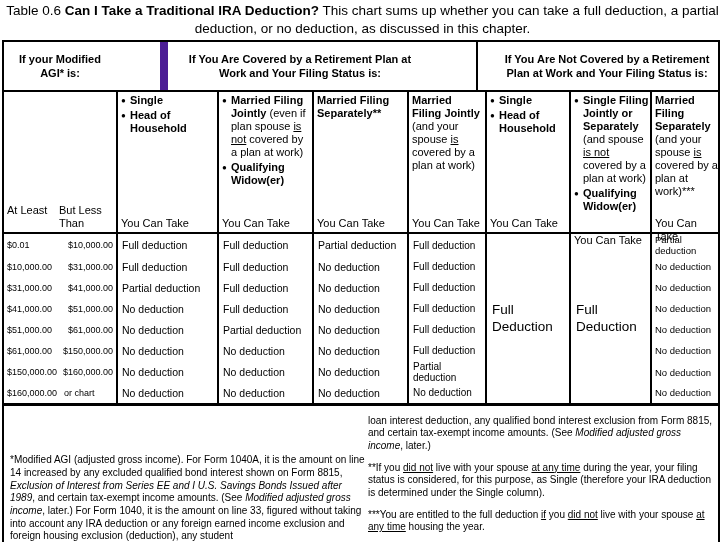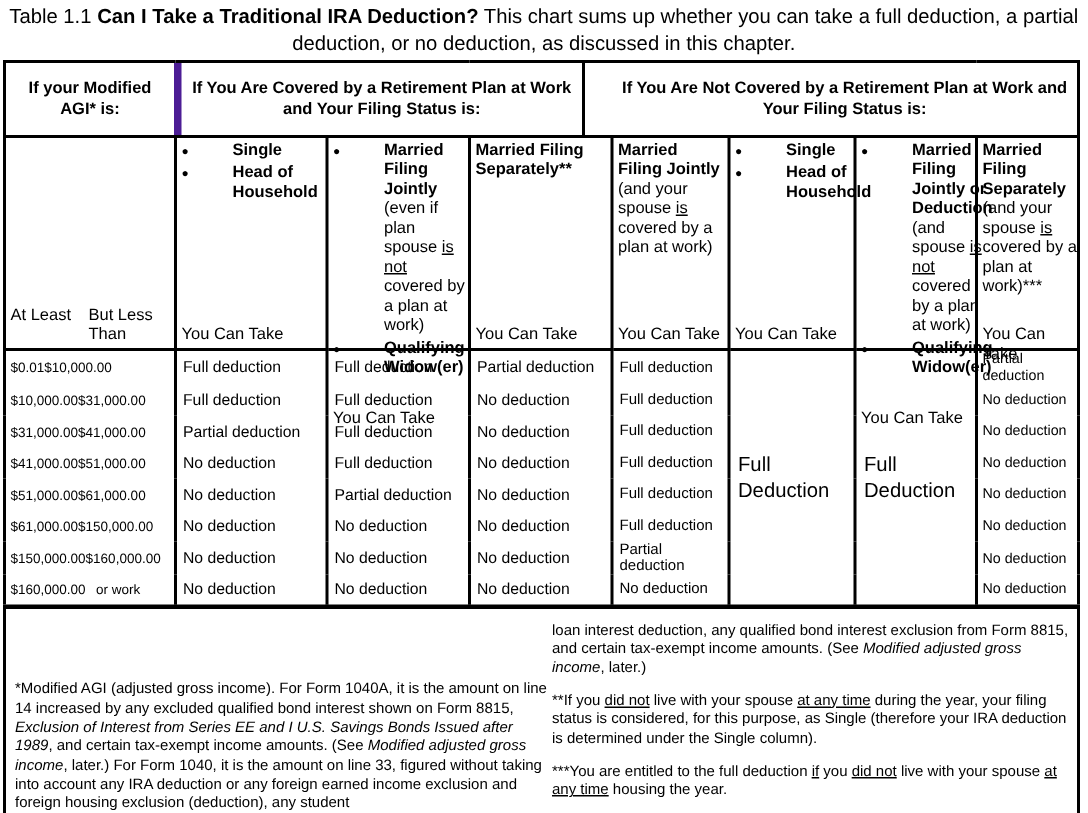--- a/index.html
+++ b/index.html
@@ -3,59 +3,59 @@
 <meta charset="utf-8">
 <style>
   html,body{margin:0;padding:0;background:#fff;color:#000;}
   body{width:725px;height:542px;font-family:"Liberation Sans",sans-serif;overflow:hidden;}
   .title{ text-align:center; font-size:13.5px; line-height:18px; padding:2px 6px 2px 6px;}
   .title b{font-weight:bold;}
   table{border-collapse:collapse; table-layout:fixed; margin-left:2px; width:714px;}
   th,td{border:2px solid #000; padding:0; font-weight:normal; vertical-align:top;}
   
   .h1cell{height:48px;}
-  .h1wrap{display:flex; height:48px; align-items:stretch;}
+  .h1wrap{display:flex; height:48px; align-items:stretch;gap:44px;}
   .h1box{display:flex; align-items:center; justify-content:center; text-align:center; font-weight:bold; font-size:11px; line-height:14px; padding:0 6px; box-sizing:border-box;}
   .h1a{width:112px; padding:0 10px;}
-  .h1b{width:272px; border-left:5px solid #4c1d95;}
+  .h1b{width:272px; border-left:8px solid #4c1d95;}
   .h1c{flex:1; border-left:2px solid #000;padding-left:24px;}
   
   .h2 td,.h2 th{height:140px;}
   .vflex{display:flex; flex-direction:column; justify-content:space-between; height:136px; padding:2px 1px 2px 3px; font-size:11px; line-height:13px; text-align:left;}
   .bi{display:flex; align-items:flex-start; margin-bottom:2px;}
   .blt{width:9px; flex:none; font-size:8px; line-height:13px;}
-  .bt{flex:1;margin-left:25px;}
+  .bt{flex:1;}
   .b{font-weight:bold;}
   .u{text-decoration:underline;}
   .yct{font-size:11px;margin-top:19px;}
   .alblock{display:flex; align-items:flex-start;margin-top:27px;}
   .al{width:52px; flex:none;}
   .blt2{width:56px;}
   
   tbody tr{height:21px;}
   tbody td{border-top:0; border-bottom:0; vertical-align:middle; font-size:10.5px; padding-left:4px;}
   td.amt{padding:0;}
-  .amtwrap{display:flex; padding:0 3px; font-size:9px;}
+  .amtwrap{display:flex; justify-content:space-between; padding:0 3px; font-size:9px;}
   .amtwrap.no-sb{justify-content:flex-start; gap:7px;}
   td.c5{font-size:10px;}
   td.c8{font-size:9.5px; padding-left:3px;}
   td.fullded{font-size:13.5px; line-height:17px; padding-left:5px; vertical-align:middle;}
   
   tfoot td{border-top:3px solid #000; height:124px; padding:9px 6px 0 6px; font-size:10px; line-height:12.7px;}
   .fnwrap{display:flex; align-items:flex-end;}
   .fnleft{width:358px; flex:none;}
   .fnright{flex:1; }
   .fnright p{margin:0 0 9px 0;}
   .it{font-style:italic;}
   table{border-bottom:3px solid #000;}
 </style>
 </head>
 <body>
 
-<div class="title"><span>Table 1.1 </span><b>Can I Take a Traditional IRA Deduction?</b><span> This chart sums up whether you can take a full deduction, a partial deduction, or no deduction, as discussed in this chapter.</span></div>
+<div class="title"><span>Table 0.6 </span><b>Can I Take a Traditional IRA Deduction?</b><span> This chart sums up whether you can take a full deduction, a partial deduction, or no deduction, as discussed in this chapter.</span></div>
 
 <table>
   <colgroup>
     <col style="width:114px">
       <col style="width:101px">
       <col style="width:95px">
       <col style="width:95px">
     <col style="width:78px">
       <col style="width:84px">
       <col style="width:81px">
@@ -135,21 +135,21 @@
               </div>
           </div>
           <div class="yct">You Can Take</div>
         </div>
       </th>
       <th>
         <div class="vflex">
           <div>
             <div class="bi">
                 <span class="blt">●</span>
-                <span class="bt"><b>Married Filing Jointly or Deduction</b> <span>(and spouse </span><span class="u">is not</span><span> covered by a plan at work)</span></span>
+                <span class="bt"><b>Single Filing Jointly or Separately</b> <span>(and spouse </span><span class="u">is not</span><span> covered by a plan at work)</span></span>
               </div>
             <div class="bi">
                 <span class="blt">●</span>
                 <span class="bt b">Qualifying Widow(er)</span>
               </div>
           </div>
           <div class="yct">You Can Take</div>
         </div>
       </th>
       <th>
@@ -251,21 +251,21 @@
       <td>No deduction</td>
       <td>No deduction</td>
       <td>No deduction</td>
       <td class="c5">Partial deduction</td>
       <td class="c8">No deduction</td>
     </tr>
     <tr>
       <td class="amt">
           <div class="amtwrap no-sb">
             <span>$160,000.00</span>
-            <span>or work</span>
+            <span>or chart</span>
           </div>
         </td>
       <td>No deduction</td>
       <td>No deduction</td>
       <td>No deduction</td>
       <td class="c5">No deduction</td>
       <td class="c8">No deduction</td>
     </tr>
   </tbody>
   <tfoot>

